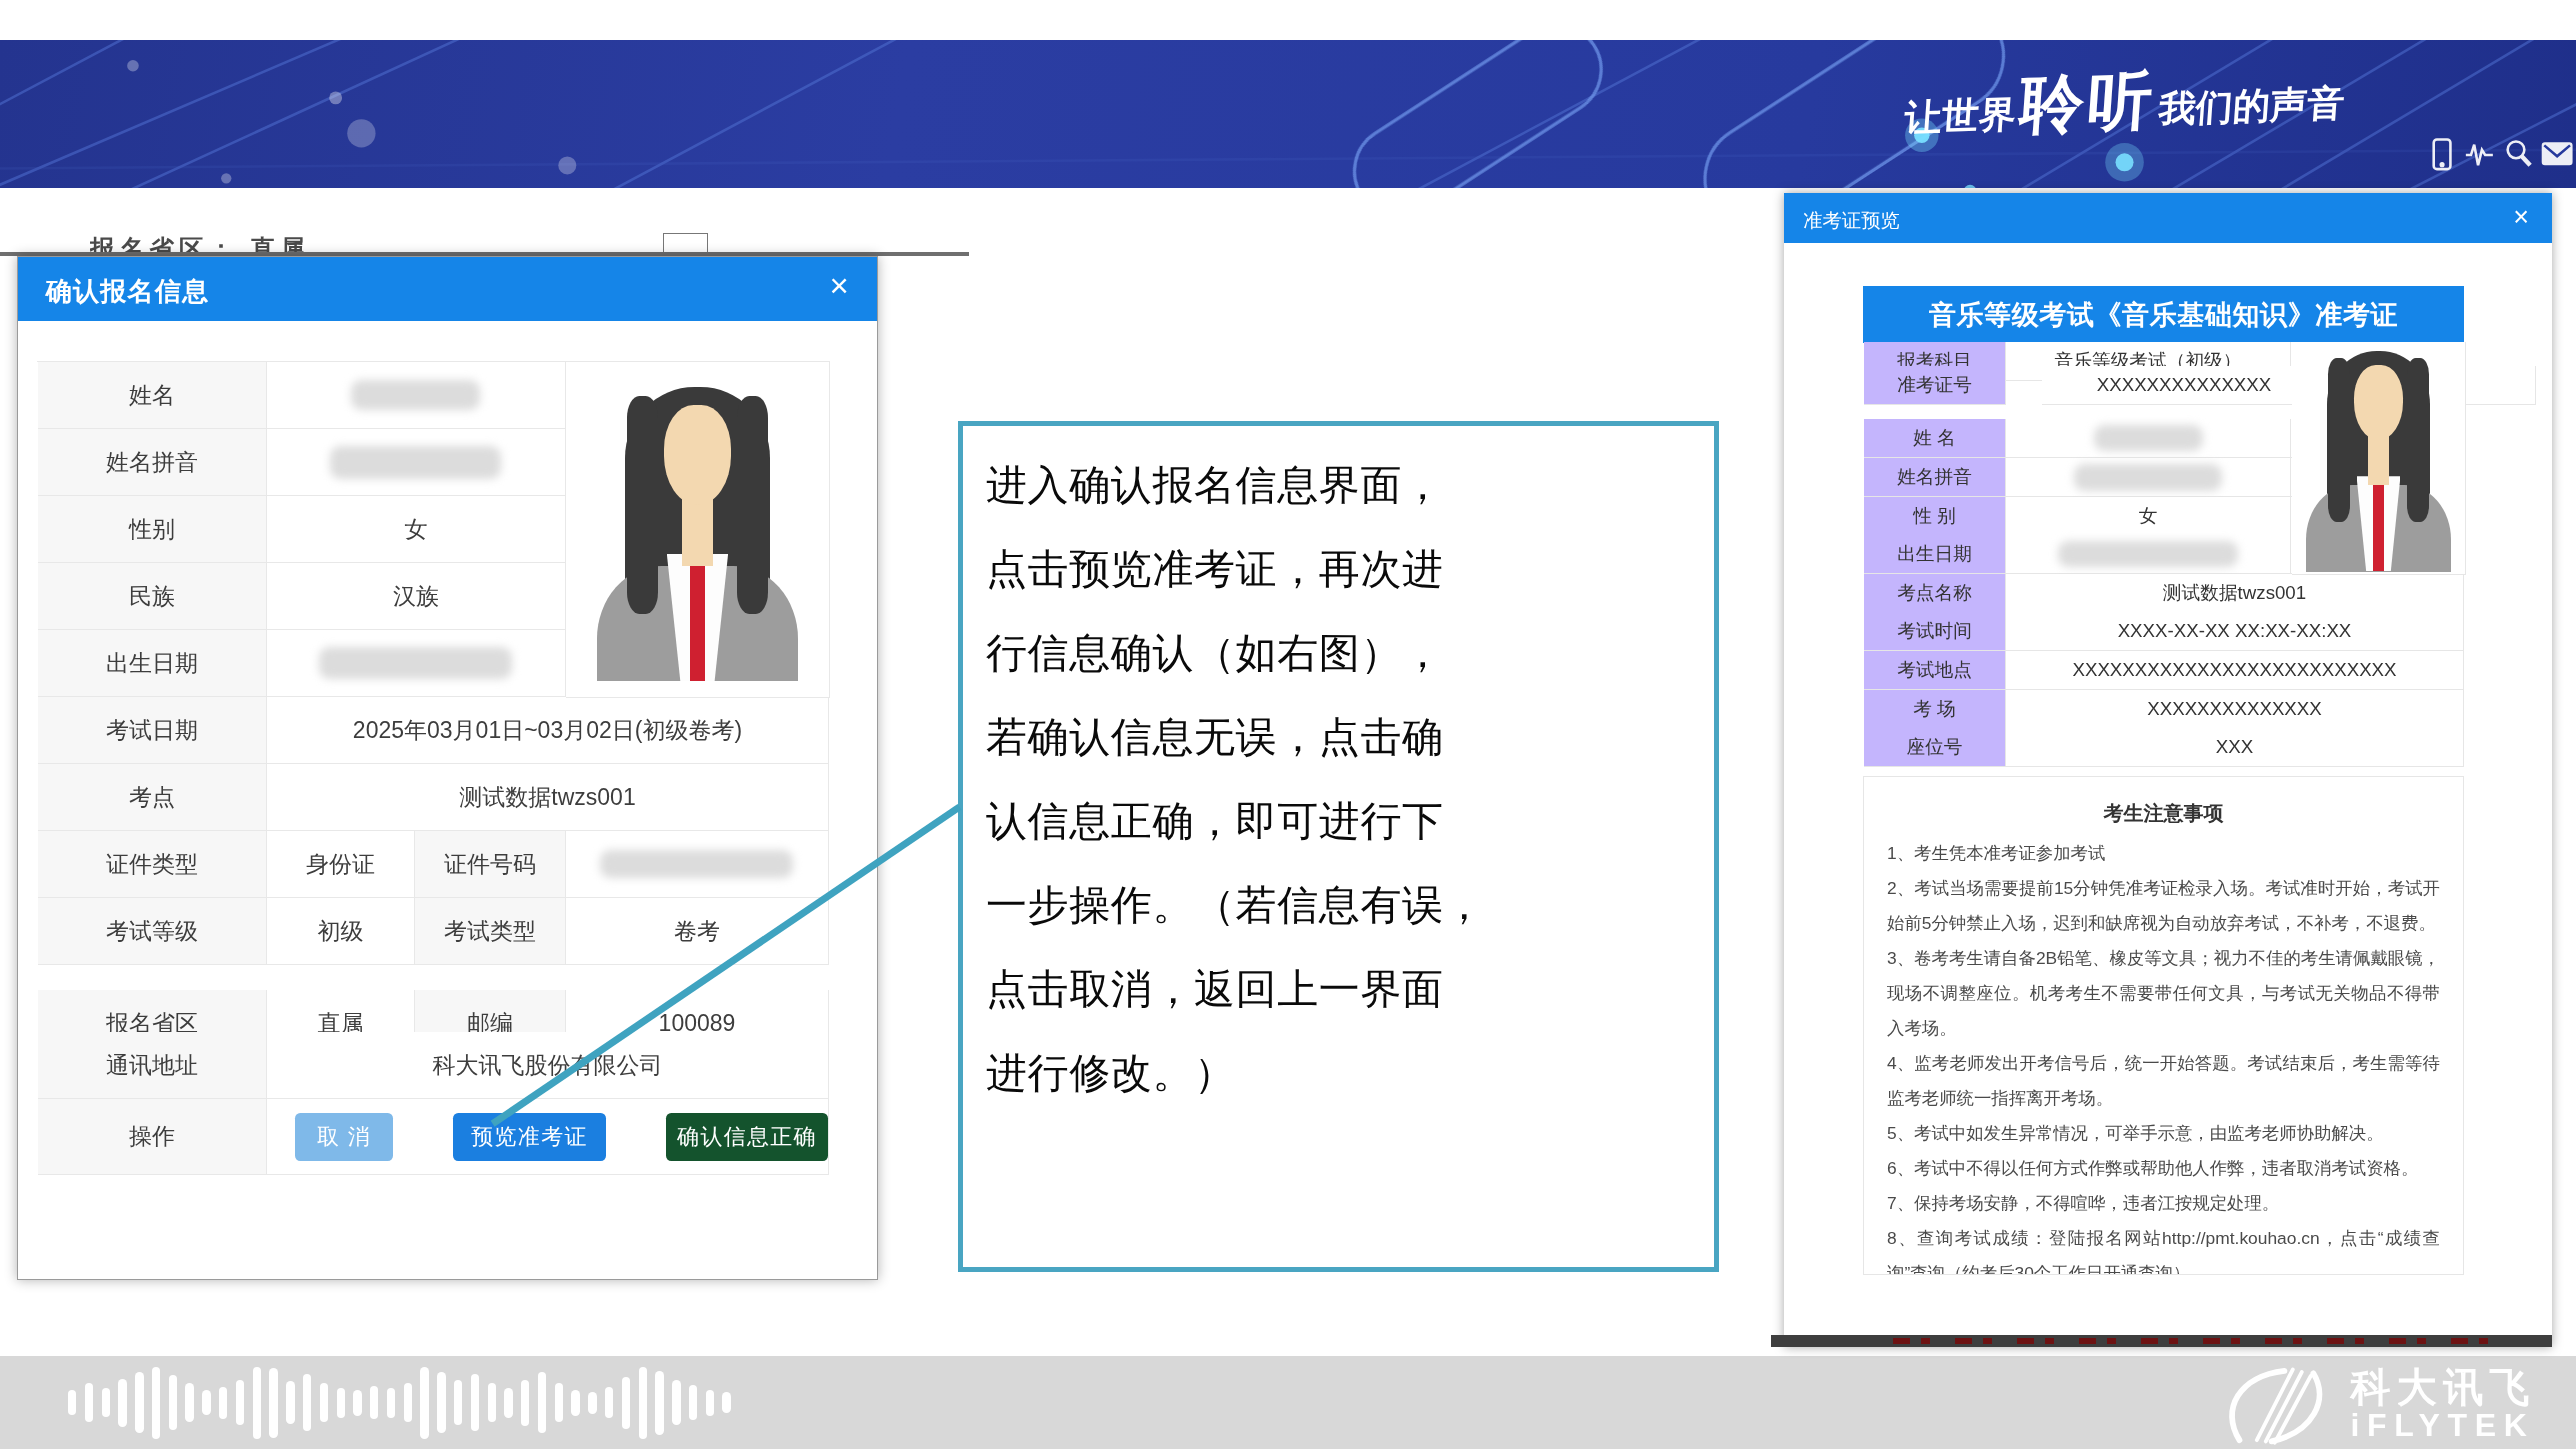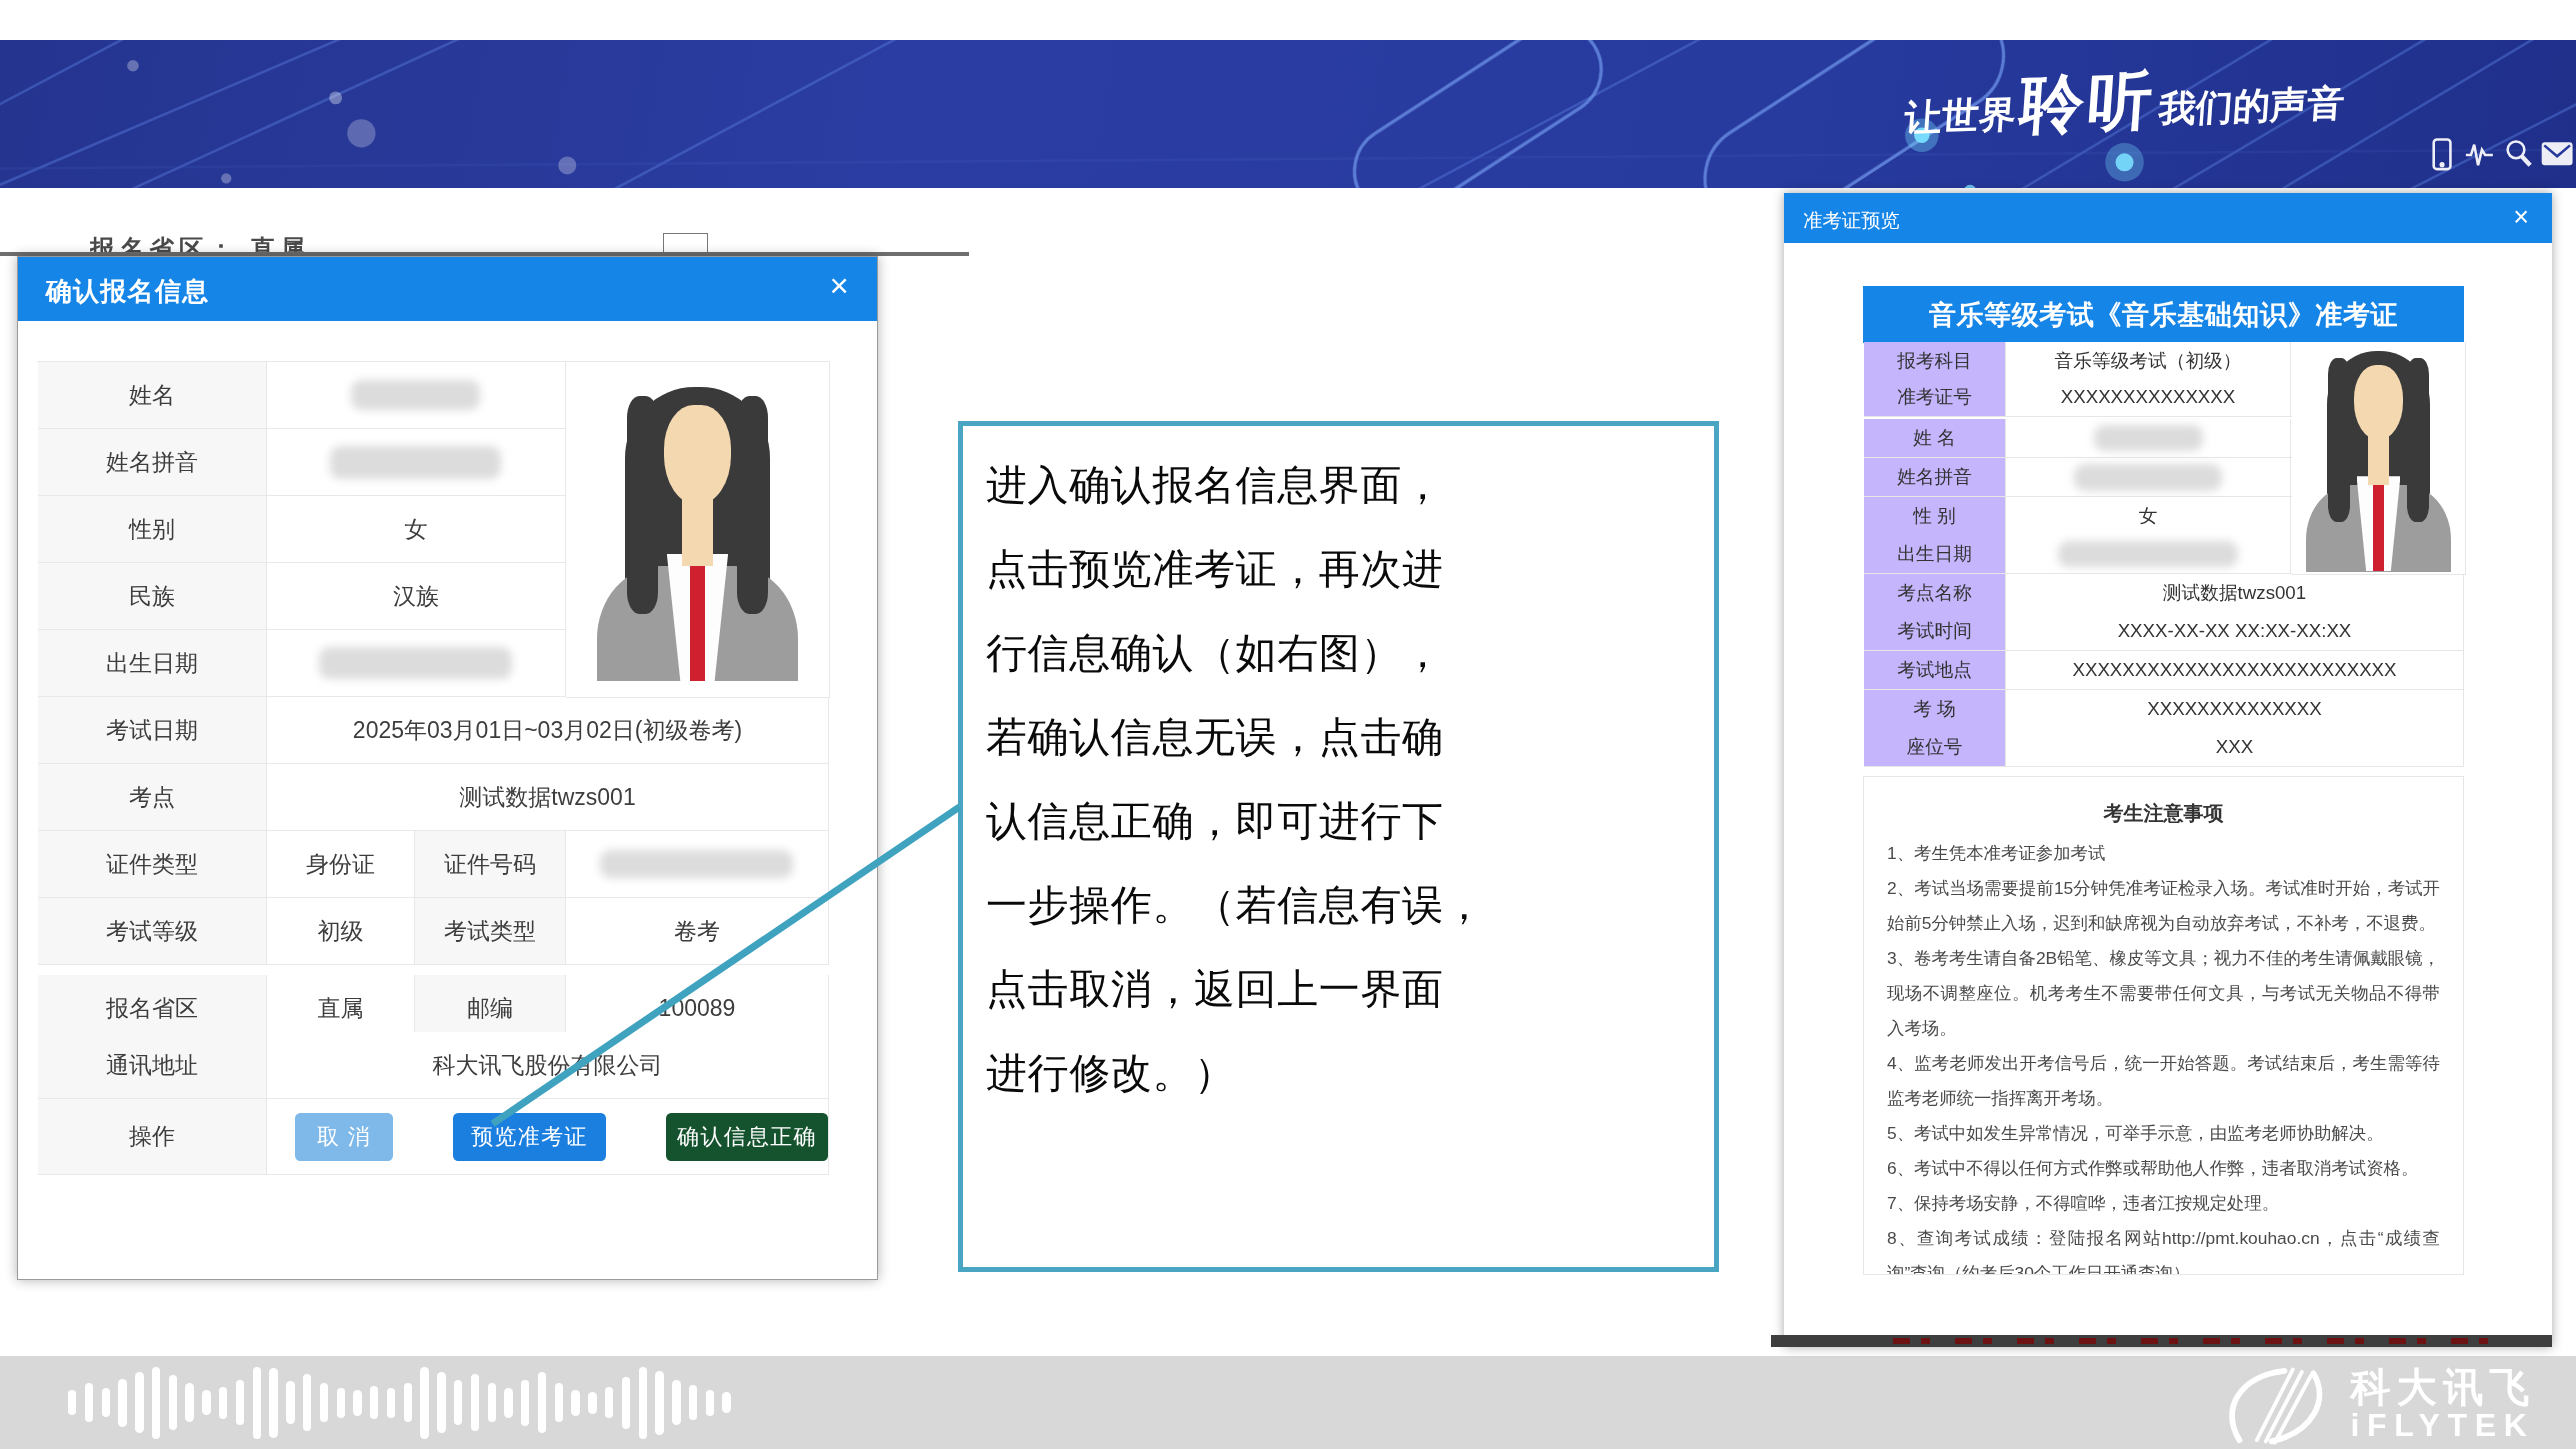--- a/index.html
+++ b/index.html
@@ -280,21 +280,21 @@
         <div class="cell">
             <div class="blob" style="width:193px;height:28px;"></div>
           </div>
       </div>
       <div class="r r4" style="top:536px;height:67px;">
         <div class="cell lab">考试等级</div>
         <div class="cell">初级</div>
         <div class="cell lab">考试类型</div>
         <div class="cell">卷考</div>
       </div>
-      <div class="r r4" style="top:613px;height:67px;">
+      <div class="r r4" style="top:628px;height:67px;">
         <div class="cell lab">报名省区</div>
         <div class="cell">直属</div>
         <div class="cell lab">邮编</div>
         <div class="cell">100089</div>
       </div>
       <div class="r r2" style="top:670px;height:67px;">
         <div class="cell lab">通讯地址</div>
         <div class="cell">科大讯飞股份有限公司</div>
       </div>
       <div class="r r2" style="top:737px;height:76px;">
@@ -327,21 +327,21 @@
       <span class="panel-title">准考证预览</span>
       <span class="panel-close">×</span>
     </div>
     <div class="ticket-title">音乐等级考试《音乐基础知识》准考证</div>
     <div class="t-table">
       <div class="t-row" style="top:0;">
         <div class="t-cell t-lab">报考科目</div>
         <div class="t-cell">音乐等级考试（初级）</div>
         <div class="t-cell"></div>
       </div>
-      <div class="t-row" style="top:36px;">
+      <div class="t-row" style="top:24px;gap:36px;">
         <div class="t-cell t-lab">准考证号</div>
         <div class="t-cell">XXXXXXXXXXXXXX</div>
         <div class="t-cell"></div>
       </div>
       <div class="t-row" style="top:77px;">
         <div class="t-cell t-lab">姓 名</div>
         <div class="t-cell">
             <div class="blob" style="width:109px;height:26px;"></div>
           </div>
         <div class="t-cell"></div>

